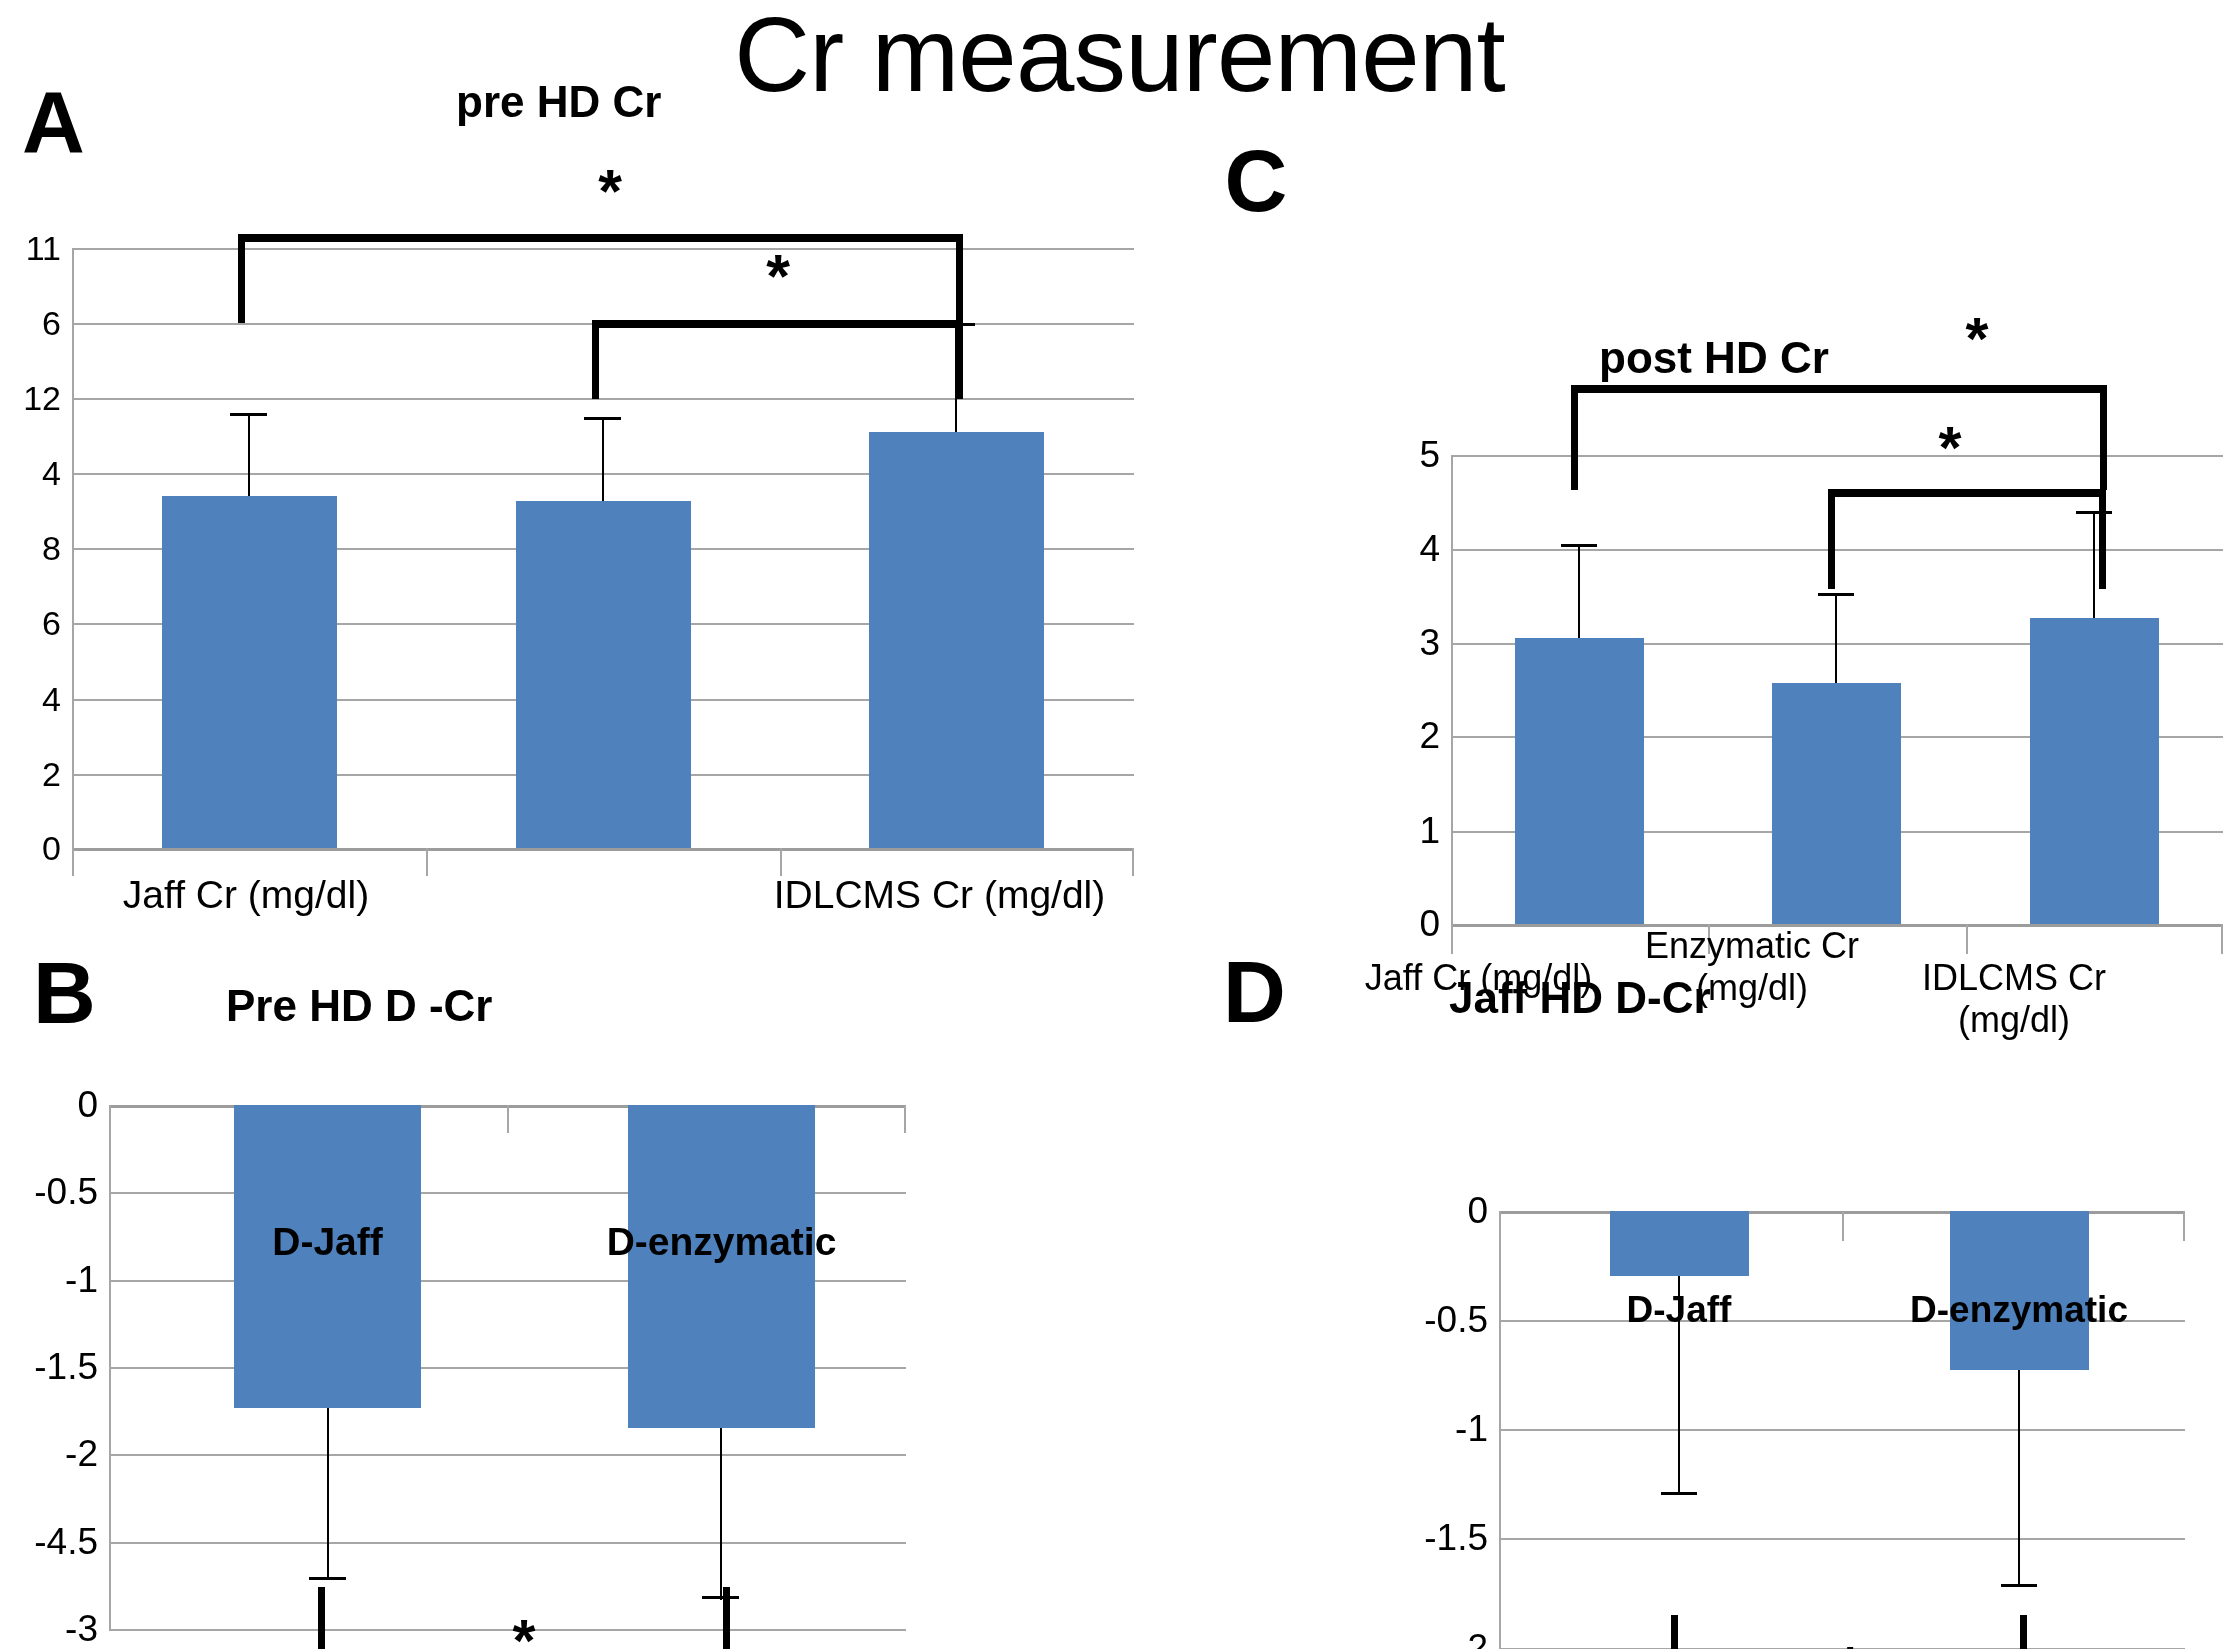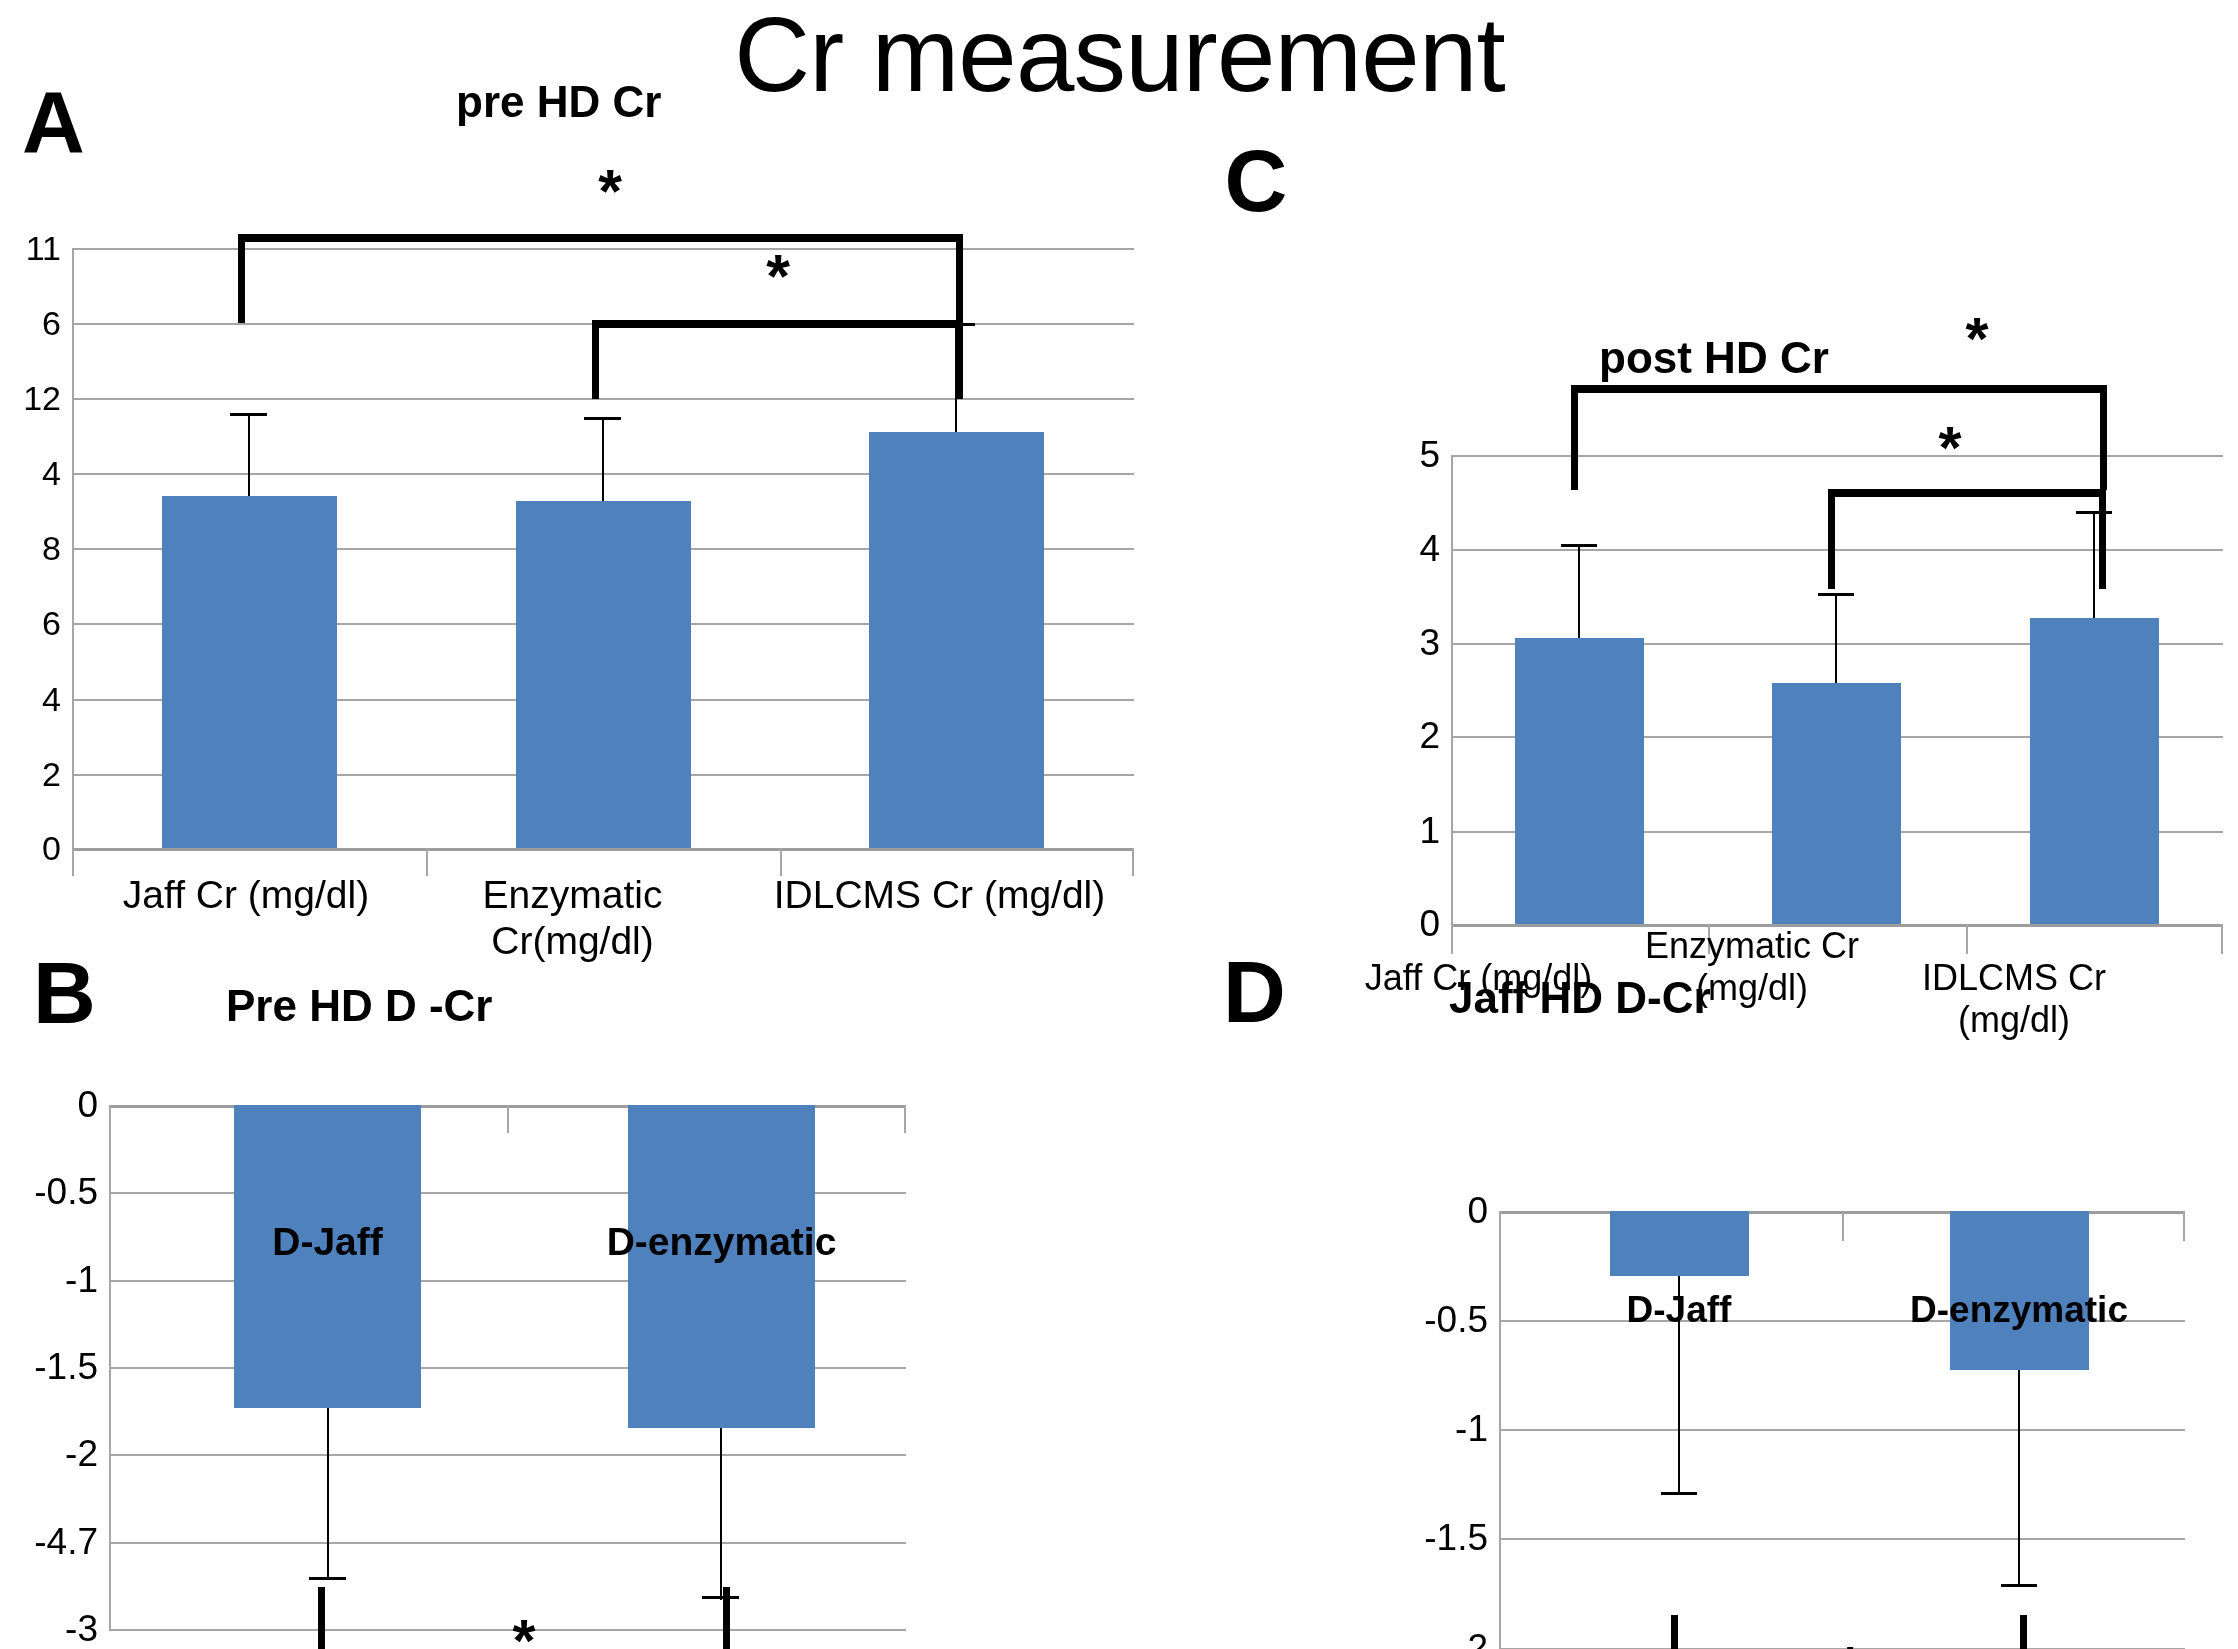--- a/index.html
+++ b/index.html
@@ -126,21 +126,20 @@
       <div class="errcap" style="left:866px;width:37px;top:75px"></div>
 
       <div class="sig down" style="left:166px;top:-14px;width:725px;height:89px"></div>
       <div class="sig-star" style="left:538px;top:-87px;font-size:61px">*</div>
 
       <div class="sig down" style="left:520px;top:72px;width:371px;height:79px"></div>
       <div class="sig-star" style="left:706px;top:-1.6px;font-size:61px">*</div>
     </div>
 
     <div class="xlabel" style="left:47px;top:797px;width:398px">Jaff Cr (mg/dl)</div>
-    <div class="xlabel" style="left:405px;top:797px;width:335px">Enzymatic Cr(mg/dl)</div>
     <div class="xlabel" style="left:733px;top:797px;width:413px">IDLCMS Cr (mg/dl)</div>
   </div>
 
   <div class="panel" id="panel-b">
     <div class="panel-letter">B</div>
     <div class="panel-title">Pre HD D -Cr</div>
 
     <div class="plot">
 
       <div class="gridline zero" style="top:0px"></div>
@@ -150,21 +149,21 @@
       <div class="gridline" style="top:349px"></div>
       <div class="gridline" style="top:437px"></div>
       <div class="gridline" style="top:524px"></div>
       <div class="axisline" style="left:0px;top:0;height:524px"></div>
 
       <div class="ytick" style="top:0px">0</div>
       <div class="ytick" style="top:87px">-0.5</div>
       <div class="ytick" style="top:175px">-1</div>
       <div class="ytick" style="top:262px">-1.5</div>
       <div class="ytick" style="top:349px">-2</div>
-      <div class="ytick" style="top:437px">-4.7</div>
+      <div class="ytick" style="top:437px">-4.5</div>
       <div class="ytick" style="top:524px">-3</div>
 
       <div class="xtickmark" style="left:0px;top:0px;height:28px"></div>
       <div class="xtickmark" style="left:398px;top:0px;height:28px"></div>
       <div class="xtickmark" style="left:795px;top:0px;height:28px"></div>
 
       <div class="bar" style="left:125px;width:187px;top:0px;height:303px"></div>
       <div class="bar" style="left:519px;width:187px;top:0px;height:323px"></div>
 
       <div class="inbar-label" style="left:125px;width:187px;top:115px">D-Jaff</div>

